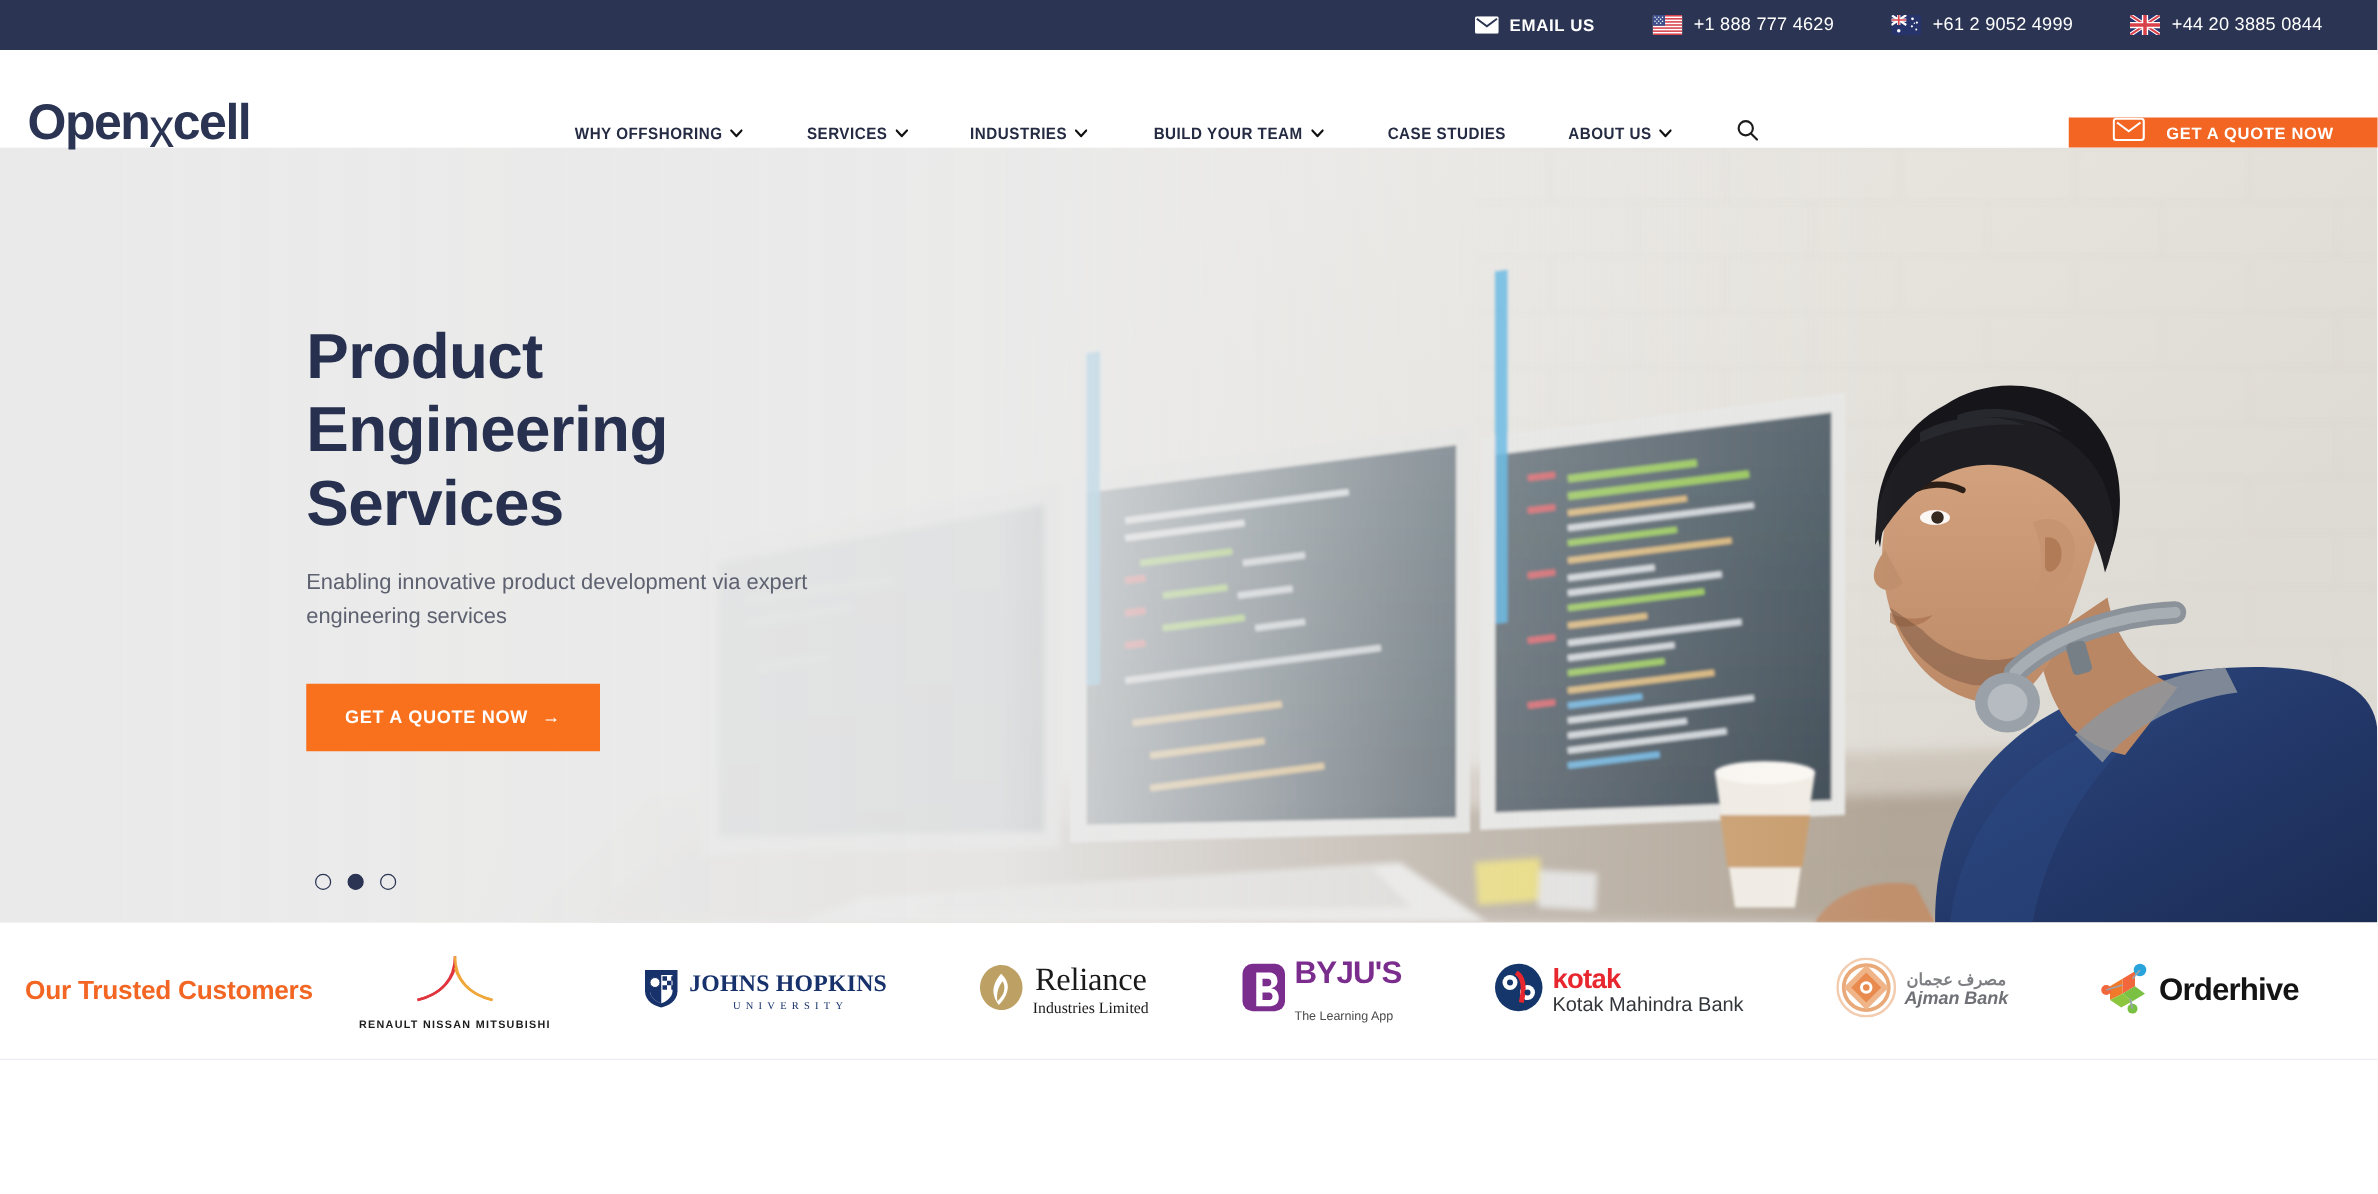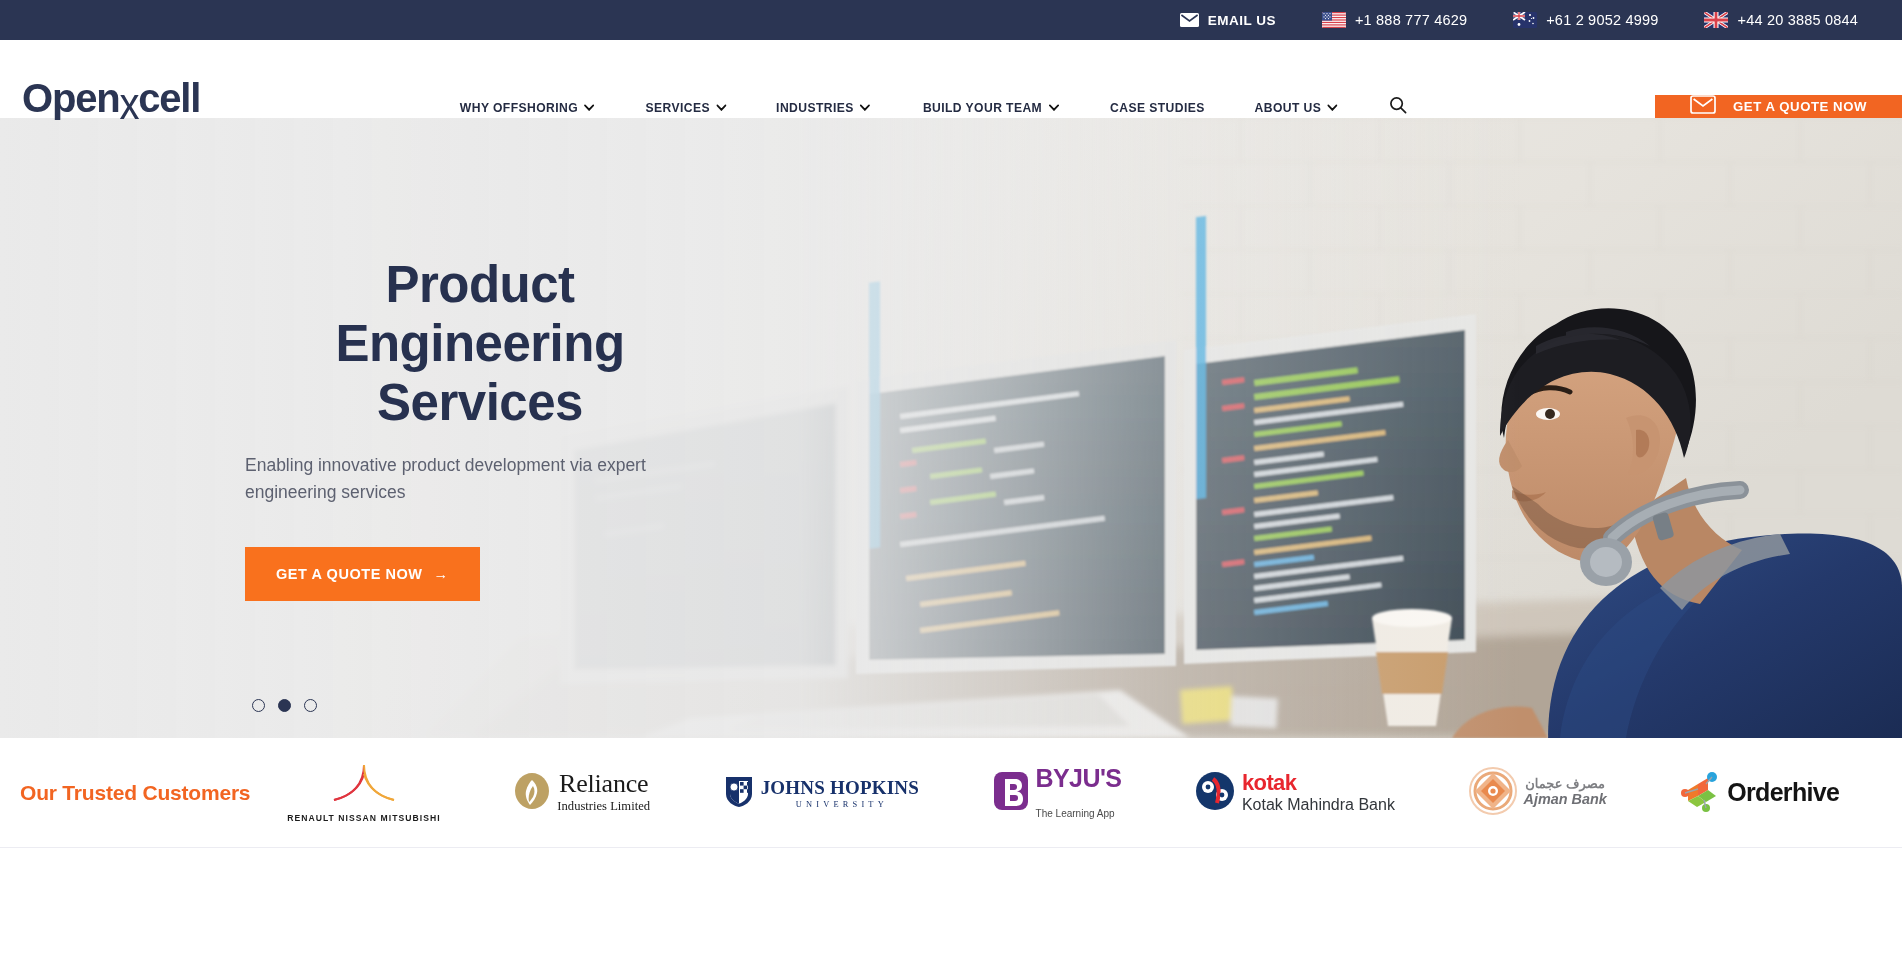--- a/index.html
+++ b/index.html
@@ -114,21 +114,20 @@
     display: flex; flex-direction: column; justify-content: center;
   }
   .hero-title {
     font-size: 51px;
     line-height: 1.16;
     font-weight: 700;
     color: #27314f;
     letter-spacing: -.5px;
     max-width: 470px;
     margin-bottom: 20px;
-    text-align: center;
   }
   .hero-sub {
     font-size: 17.5px;
     line-height: 1.52;
     color: #5d6170;
     max-width: 470px;
     margin-bottom: 42px;
   }
   .hero-btns { display: flex; align-items: center; gap: 14px; }
   .btn-quote {
@@ -638,36 +637,20 @@
             <path d="M72 38 C56 34 46 26 42 12" stroke="#f0a73a" stroke-width="2" fill="none"></path>
           </svg>
         </span>
         <span class="lg-renault-cap">RENAULT NISSAN MITSUBISHI</span>
       </div>
     </div>
 
     <div class="logo-cell">
       <div class="row">
         <span>
-          <svg width="36" height="38" viewBox="0 0 36 38">
-            <path d="M18 1 C27 1 35 9 35 19 C35 29 27 37 18 37 C9 37 1 29 1 19 C1 9 9 1 18 1 Z" fill="#bda164"></path>
-            <path d="M18 8 C22 12 24 16 23 21 C22 26 19 30 16 33 C13 29 11 24 12 19 C13 14 16 10 18 8 Z" fill="#ffffff"></path>
-            <path d="M19 14 C21 17 21 21 19 25 C17 28 15 30 15 30 C14 26 15 21 17 17 Z" fill="#bda164"></path>
-          </svg>
-        </span>
-        <div class="below">
-          <span class="lg-rel-main">Reliance</span>
-          <span class="lg-rel-sub">Industries Limited</span>
-        </div>
-      </div>
-    </div>
-
-    <div class="logo-cell">
-      <div class="row">
-        <span>
           <svg width="30" height="34" viewBox="0 0 30 34">
             <path d="M2 3 H28 V20 C28 28 20 32 15 33 C10 32 2 28 2 20 Z" fill="#17316b"></path>
             <path d="M6 7 H24 V20 C24 25 18 29 15 29.6 C12 29 6 25 6 20 Z" fill="#ffffff"></path>
             <path d="M6 7 H15 V29.6 C12 29 6 25 6 20 Z" fill="#17316b"></path>
             <circle cx="10" cy="13" r="4" fill="#ffffff"></circle>
               <circle cx="10" cy="13" r="4" fill="none" stroke="#17316b" stroke-width=".8"></circle>
             <g fill="#17316b">
                 <rect x="16" y="8" width="3.6" height="3.6"></rect>
                 <rect x="23" y="8" width="3.6" height="3.6"></rect>
             <rect x="19.6" y="11.6" width="3.6" height="3.6"></rect>
@@ -679,20 +662,36 @@
         <div class="below">
           <span class="lg-jhu-main">JOHNS HOPKINS</span>
           <span class="lg-jhu-sub">UNIVERSITY</span>
         </div>
       </div>
     </div>
 
     <div class="logo-cell">
       <div class="row">
         <span>
+          <svg width="36" height="38" viewBox="0 0 36 38">
+            <path d="M18 1 C27 1 35 9 35 19 C35 29 27 37 18 37 C9 37 1 29 1 19 C1 9 9 1 18 1 Z" fill="#bda164"></path>
+            <path d="M18 8 C22 12 24 16 23 21 C22 26 19 30 16 33 C13 29 11 24 12 19 C13 14 16 10 18 8 Z" fill="#ffffff"></path>
+            <path d="M19 14 C21 17 21 21 19 25 C17 28 15 30 15 30 C14 26 15 21 17 17 Z" fill="#bda164"></path>
+          </svg>
+        </span>
+        <div class="below">
+          <span class="lg-rel-main">Reliance</span>
+          <span class="lg-rel-sub">Industries Limited</span>
+        </div>
+      </div>
+    </div>
+
+    <div class="logo-cell">
+      <div class="row">
+        <span>
           <svg width="36" height="40" viewBox="0 0 36 40">
             <rect x="1" y="1" width="34" height="38" rx="8" fill="#7b2d8e"></rect>
             <path d="M12 8 H22 C27 8 29 11 29 15 C29 18 27 20 24 20.5 C28 21 30 24 30 28 C30 33 27 35 22 35 H12 Z" fill="#ffffff"></path>
             <path d="M17 13 H21 C23 13 24 14 24 16 C24 18 23 19 21 19 H17 Z" fill="#7b2d8e"></path>
             <path d="M17 24 H22 C24 24 25 25 25 27 C25 29 24 30 22 30 H17 Z" fill="#7b2d8e"></path>
           </svg>
         </span>
         <div class="below" style="align-items:flex-start">
           <span class="lg-byju-main">BYJU'S</span>
           <span class="lg-byju-sub">The Learning App</span>

